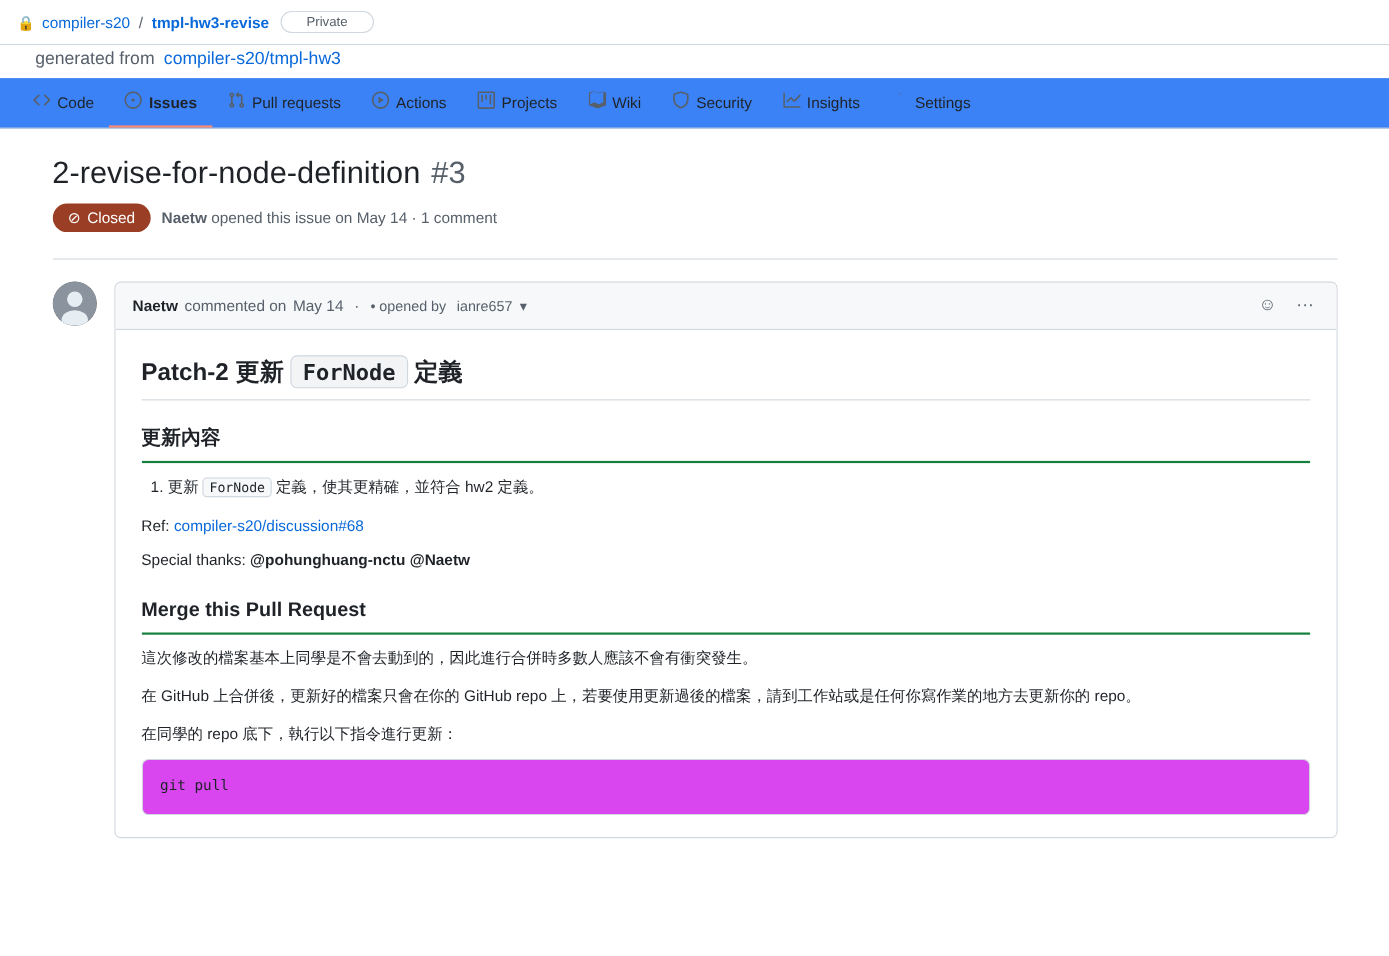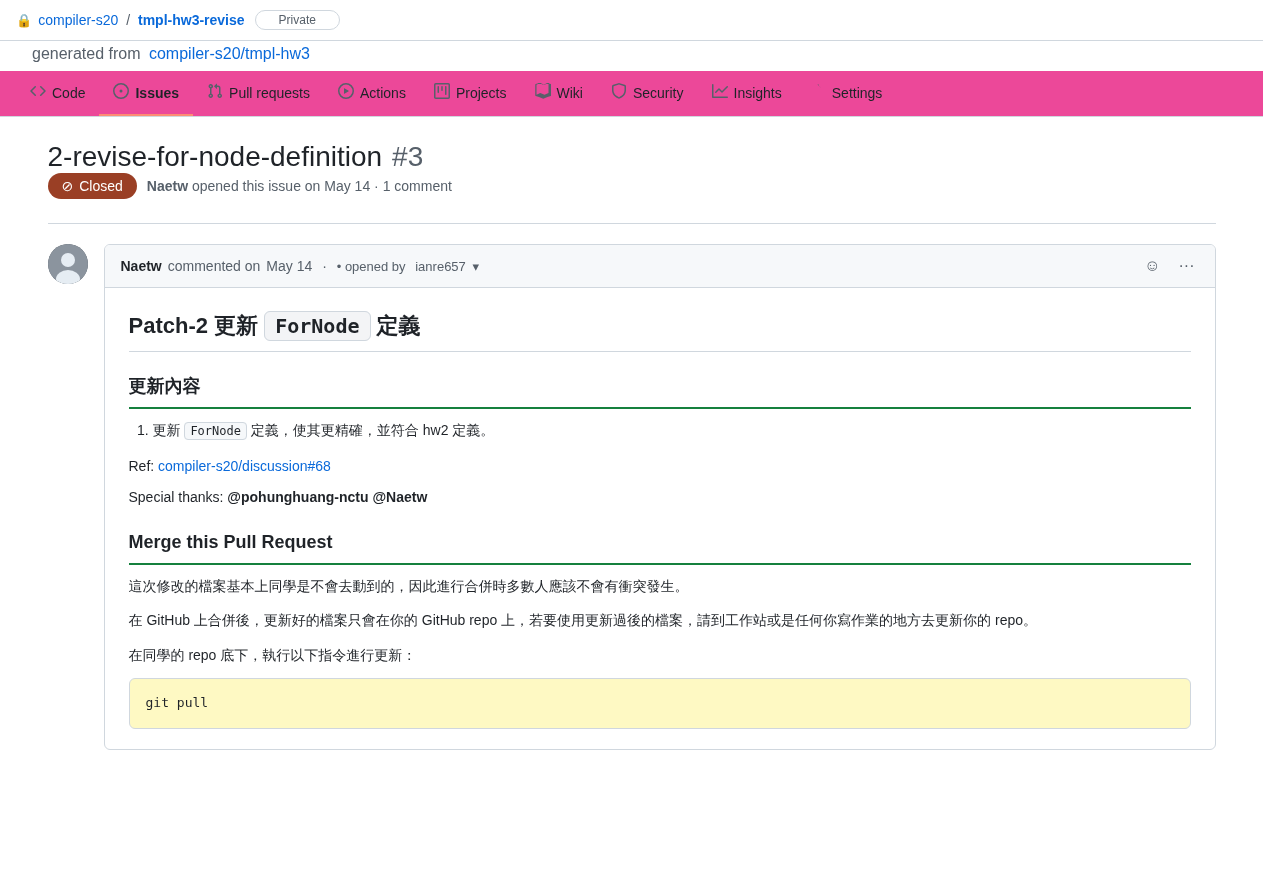--- a/index.html
+++ b/index.html
@@ -46,21 +46,21 @@
       font-size: 16px;
       color: #57606a;
     }
 
     
     .nav-tabs {
       display: flex;
       align-items: center;
       padding: 0 16px;
       border-bottom: 1px solid #d0d7de;
-      background: #ec4899;
+      background: #3b82f6;
       gap: 0;
     }
     .nav-tab {
       display: flex;
       align-items: center;
       gap: 6px;
       padding: 12px 14px;
       font-size: 14px;
       color: #1f2328;
       cursor: pointer;
@@ -79,20 +79,21 @@
     .main-content {
       max-width: 1200px;
       margin: 0 auto;
       padding: 24px 16px;
     }
 
     
     .issue-title {
       font-size: 28px;
       font-weight: 400;
+      margin-bottom: 12px;
       display: flex;
       align-items: center;
       gap: 10px;
     }
     .issue-title-text { font-weight: 400; }
     .issue-number { color: #57606a; font-weight: 300; }
 
     
     .issue-meta {
       display: flex;
@@ -230,21 +231,21 @@
       font-family: ui-monospace, SFMono-Regular, "SF Mono", Menlo, Consolas, monospace;
       font-size: 12px;
     }
 
     .ref-line { margin-bottom: 8px; }
     .thanks-line { margin-bottom: 16px; }
     .mention { font-weight: 600; color: #1f2328; }
 
     
     .code-block {
-      background: #fef9c3;
+      background: #d946ef;
       border: 1px solid #d0d7de;
       border-radius: 6px;
       padding: 14px 16px;
       font-family: ui-monospace, SFMono-Regular, "SF Mono", Menlo, Consolas, monospace;
       font-size: 13px;
       color: #1f2328;
       overflow-x: auto;
       margin-top: 10px;
     }
 

